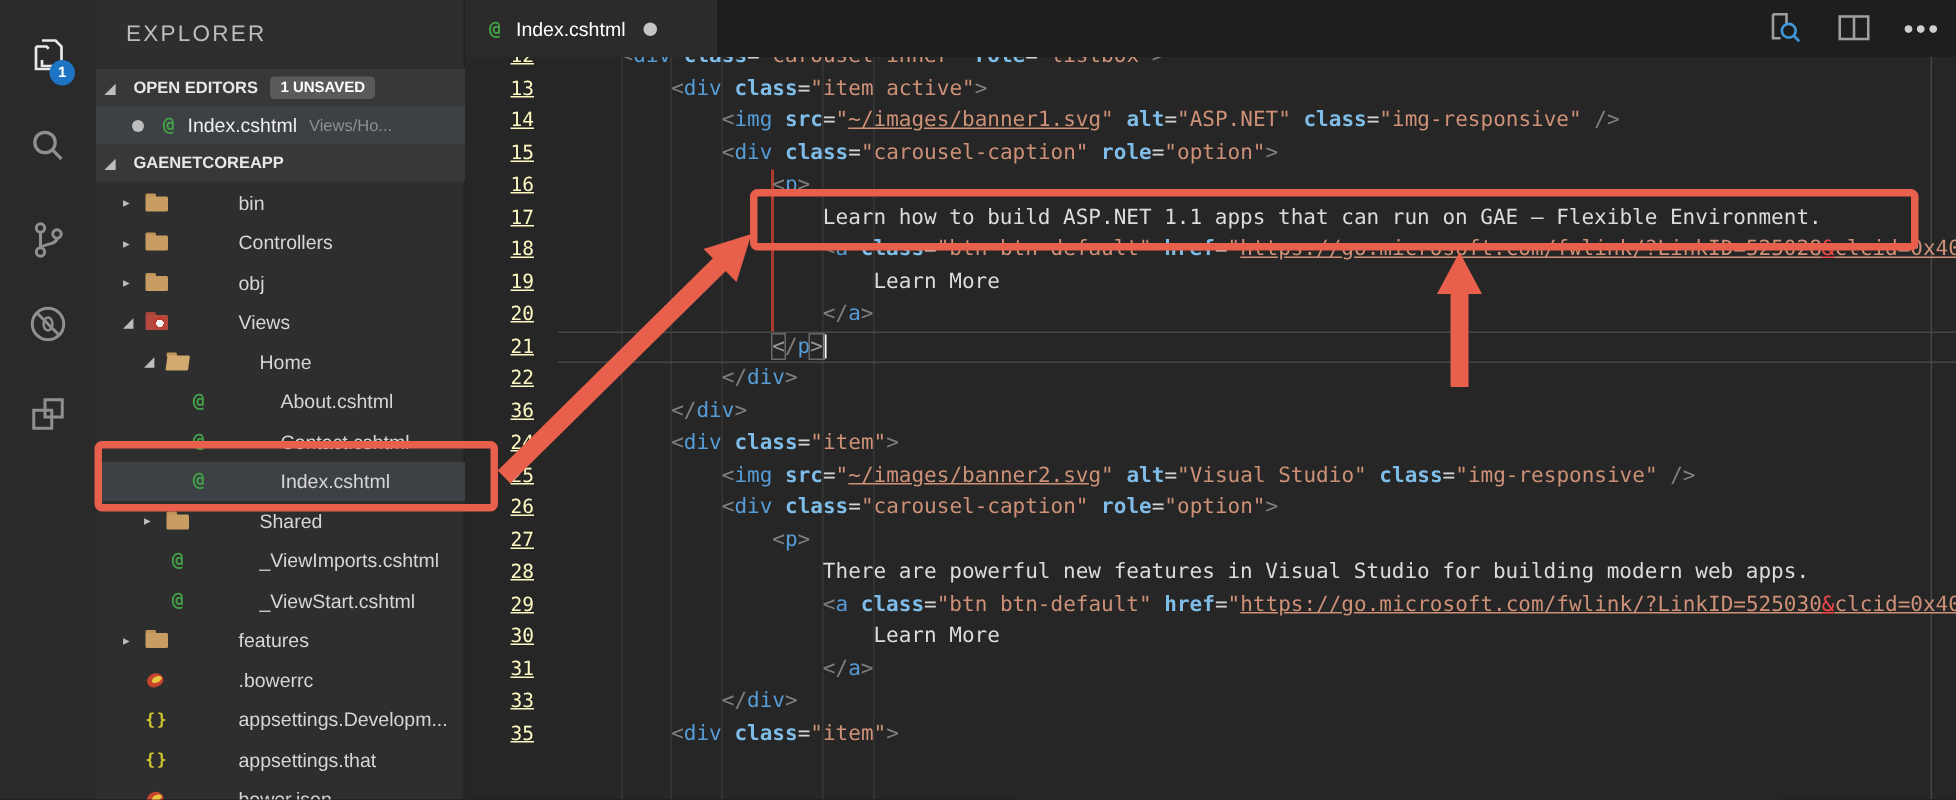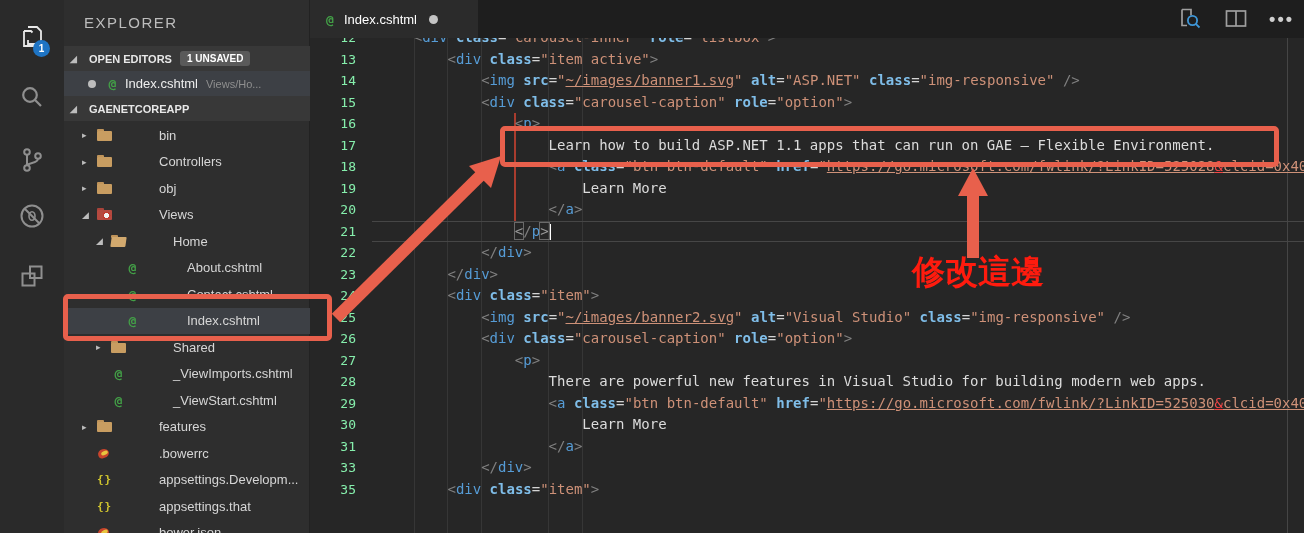--- a/index.html
+++ b/index.html
@@ -64,21 +64,21 @@
 
   .editor { position:absolute; left:0; top:38px; right:0; bottom:0; overflow:hidden;
             font-family:"DejaVu Sans Mono", monospace; }
   .iguide { position:absolute; top:0; bottom:0; width:1px; background:#363636; }
   .ruler { position:absolute; top:0; bottom:0; left:977px; width:1px; background:#454545; }
   .active-guide { position:absolute; left:204px; top:75px; height:108px; width:2px; background:#a93c2e; }
   .current-line { position:absolute; left:62px; right:0; top:182.5px; height:21.5px;
                   border-top:1px solid #464646; border-bottom:1px solid #464646; }
   .codeblock { position:absolute; left:0; right:0; top:-11px; }
   .crow { height:21.5px; line-height:21.5px; white-space:pre; font-size:14px; }
-  .ln { display:inline-block; width:46px; text-align:right; color:#86efac; font-size:13px; }
+  .ln { display:inline-block; width:46px; text-align:right; color:#fef9c3; font-size:13px;text-decoration:underline; }
   .lc { padding-left:24px; }
   .tk-x { color:#dcdcdc; } .tk-p { color:#808080; } .tk-t { color:#569cd6; }
   .tk-a { color:#7fbde8; font-weight:bold; } .tk-o { color:#d4d4d4; }
   .tk-s { color:#ce9178; } .tk-l { color:#ce9178; text-decoration:underline; }
   .tk-e { color:#f44747; text-decoration:underline; }
   .tk-m { color:#9a9a9a; outline:1px solid #6a6a6a; }
   .cursor { display:inline-block; width:2px; height:16px; background:#fff; vertical-align:middle; }
 
   
   .ann-box { position:absolute; border:5px solid #e8604c; border-radius:5px; z-index:50; pointer-events:none; }
@@ -276,21 +276,21 @@
           <div class="crow"><span class="ln">13</span><span class="lc"><span class="tk-x">        </span><span class="tk-p">&lt;</span><span class="tk-t">div</span><span class="tk-x"> </span><span class="tk-a">class</span><span class="tk-o">=</span><span class="tk-s">"item active"</span><span class="tk-p">&gt;</span></span></div>
           <div class="crow"><span class="ln">14</span><span class="lc"><span class="tk-x">            </span><span class="tk-p">&lt;</span><span class="tk-t">img</span><span class="tk-x"> </span><span class="tk-a">src</span><span class="tk-o">=</span><span class="tk-s">"</span><span class="tk-l">~/images/banner1.svg</span><span class="tk-s">"</span><span class="tk-x"> </span><span class="tk-a">alt</span><span class="tk-o">=</span><span class="tk-s">"ASP.NET"</span><span class="tk-x"> </span><span class="tk-a">class</span><span class="tk-o">=</span><span class="tk-s">"img-responsive"</span><span class="tk-x"> </span><span class="tk-p">/&gt;</span></span></div>
           <div class="crow"><span class="ln">15</span><span class="lc"><span class="tk-x">            </span><span class="tk-p">&lt;</span><span class="tk-t">div</span><span class="tk-x"> </span><span class="tk-a">class</span><span class="tk-o">=</span><span class="tk-s">"carousel-caption"</span><span class="tk-x"> </span><span class="tk-a">role</span><span class="tk-o">=</span><span class="tk-s">"option"</span><span class="tk-p">&gt;</span></span></div>
           <div class="crow"><span class="ln">16</span><span class="lc"><span class="tk-x">                </span><span class="tk-p">&lt;</span><span class="tk-t">p</span><span class="tk-p">&gt;</span></span></div>
           <div class="crow"><span class="ln">17</span><span class="lc"><span class="tk-x">                    </span><span class="tk-x">Learn how to build ASP.NET 1.1 apps that can run on GAE — Flexible Environment.</span></span></div>
           <div class="crow"><span class="ln">18</span><span class="lc"><span class="tk-x">                    </span><span class="tk-p">&lt;</span><span class="tk-t">a</span><span class="tk-x"> </span><span class="tk-a">class</span><span class="tk-o">=</span><span class="tk-s">"btn btn-default"</span><span class="tk-x"> </span><span class="tk-a">href</span><span class="tk-o">=</span><span class="tk-s">"</span><span class="tk-l">https://go.microsoft.com/fwlink/?LinkID=525028</span><span class="tk-e">&amp;</span><span class="tk-l">clcid=0x409</span></span></div>
           <div class="crow"><span class="ln">19</span><span class="lc"><span class="tk-x">                        Learn More</span></span></div>
           <div class="crow"><span class="ln">20</span><span class="lc"><span class="tk-x">                    </span><span class="tk-p">&lt;/</span><span class="tk-t">a</span><span class="tk-p">&gt;</span></span></div>
           <div class="crow"><span class="ln">21</span><span class="lc"><span class="tk-x">                </span><span class="tk-m">&lt;</span><span class="tk-p">/</span><span class="tk-t">p</span><span class="tk-m">&gt;</span><span class="cursor"></span></span></div>
           <div class="crow"><span class="ln">22</span><span class="lc"><span class="tk-x">            </span><span class="tk-p">&lt;/</span><span class="tk-t">div</span><span class="tk-p">&gt;</span></span></div>
-          <div class="crow"><span class="ln">23</span><span class="lc"><span class="tk-x">        </span><span class="tk-p">&lt;/</span><span class="tk-t">div</span><span class="tk-p">&gt;</span></span></div>
+          <div class="crow"><span class="ln">36</span><span class="lc"><span class="tk-x">        </span><span class="tk-p">&lt;/</span><span class="tk-t">div</span><span class="tk-p">&gt;</span></span></div>
           <div class="crow"><span class="ln">24</span><span class="lc"><span class="tk-x">        </span><span class="tk-p">&lt;</span><span class="tk-t">div</span><span class="tk-x"> </span><span class="tk-a">class</span><span class="tk-o">=</span><span class="tk-s">"item"</span><span class="tk-p">&gt;</span></span></div>
           <div class="crow"><span class="ln">25</span><span class="lc"><span class="tk-x">            </span><span class="tk-p">&lt;</span><span class="tk-t">img</span><span class="tk-x"> </span><span class="tk-a">src</span><span class="tk-o">=</span><span class="tk-s">"</span><span class="tk-l">~/images/banner2.svg</span><span class="tk-s">"</span><span class="tk-x"> </span><span class="tk-a">alt</span><span class="tk-o">=</span><span class="tk-s">"Visual Studio"</span><span class="tk-x"> </span><span class="tk-a">class</span><span class="tk-o">=</span><span class="tk-s">"img-responsive"</span><span class="tk-x"> </span><span class="tk-p">/&gt;</span></span></div>
           <div class="crow"><span class="ln">26</span><span class="lc"><span class="tk-x">            </span><span class="tk-p">&lt;</span><span class="tk-t">div</span><span class="tk-x"> </span><span class="tk-a">class</span><span class="tk-o">=</span><span class="tk-s">"carousel-caption"</span><span class="tk-x"> </span><span class="tk-a">role</span><span class="tk-o">=</span><span class="tk-s">"option"</span><span class="tk-p">&gt;</span></span></div>
           <div class="crow"><span class="ln">27</span><span class="lc"><span class="tk-x">                </span><span class="tk-p">&lt;</span><span class="tk-t">p</span><span class="tk-p">&gt;</span></span></div>
           <div class="crow"><span class="ln">28</span><span class="lc"><span class="tk-x">                    There are powerful new features in Visual Studio for building modern web apps.</span></span></div>
           <div class="crow"><span class="ln">29</span><span class="lc"><span class="tk-x">                    </span><span class="tk-p">&lt;</span><span class="tk-t">a</span><span class="tk-x"> </span><span class="tk-a">class</span><span class="tk-o">=</span><span class="tk-s">"btn btn-default"</span><span class="tk-x"> </span><span class="tk-a">href</span><span class="tk-o">=</span><span class="tk-s">"</span><span class="tk-l">https://go.microsoft.com/fwlink/?LinkID=525030</span><span class="tk-e">&amp;</span><span class="tk-l">clcid=0x409</span></span></div>
           <div class="crow"><span class="ln">30</span><span class="lc"><span class="tk-x">                        Learn More</span></span></div>
           <div class="crow"><span class="ln">31</span><span class="lc"><span class="tk-x">                    </span><span class="tk-p">&lt;/</span><span class="tk-t">a</span><span class="tk-p">&gt;</span></span></div>
           <div class="crow"><span class="ln">33</span><span class="lc"><span class="tk-x">            </span><span class="tk-p">&lt;/</span><span class="tk-t">div</span><span class="tk-p">&gt;</span></span></div>
           <div class="crow"><span class="ln">35</span><span class="lc"><span class="tk-x">        </span><span class="tk-p">&lt;</span><span class="tk-t">div</span><span class="tk-x"> </span><span class="tk-a">class</span><span class="tk-o">=</span><span class="tk-s">"item"</span><span class="tk-p">&gt;</span></span></div>
@@ -303,15 +303,14 @@
   <svg class="ann-svg">
     <g>
       <line x1="336" y1="318" x2="482" y2="174" stroke="#e8604c" stroke-width="12"></line>
       <polygon points="501,156 491,188 469,166" fill="#e8604c"></polygon>
     </g>
     <g>
       <line x1="973" y1="258" x2="973" y2="192" stroke="#e8604c" stroke-width="12"></line>
       <polygon points="973,168 958,196 988,196" fill="#e8604c"></polygon>
     </g>
   </svg>
-  <div class="callout">修改這邊</div>
 
 </div>
 
 </body></html>

